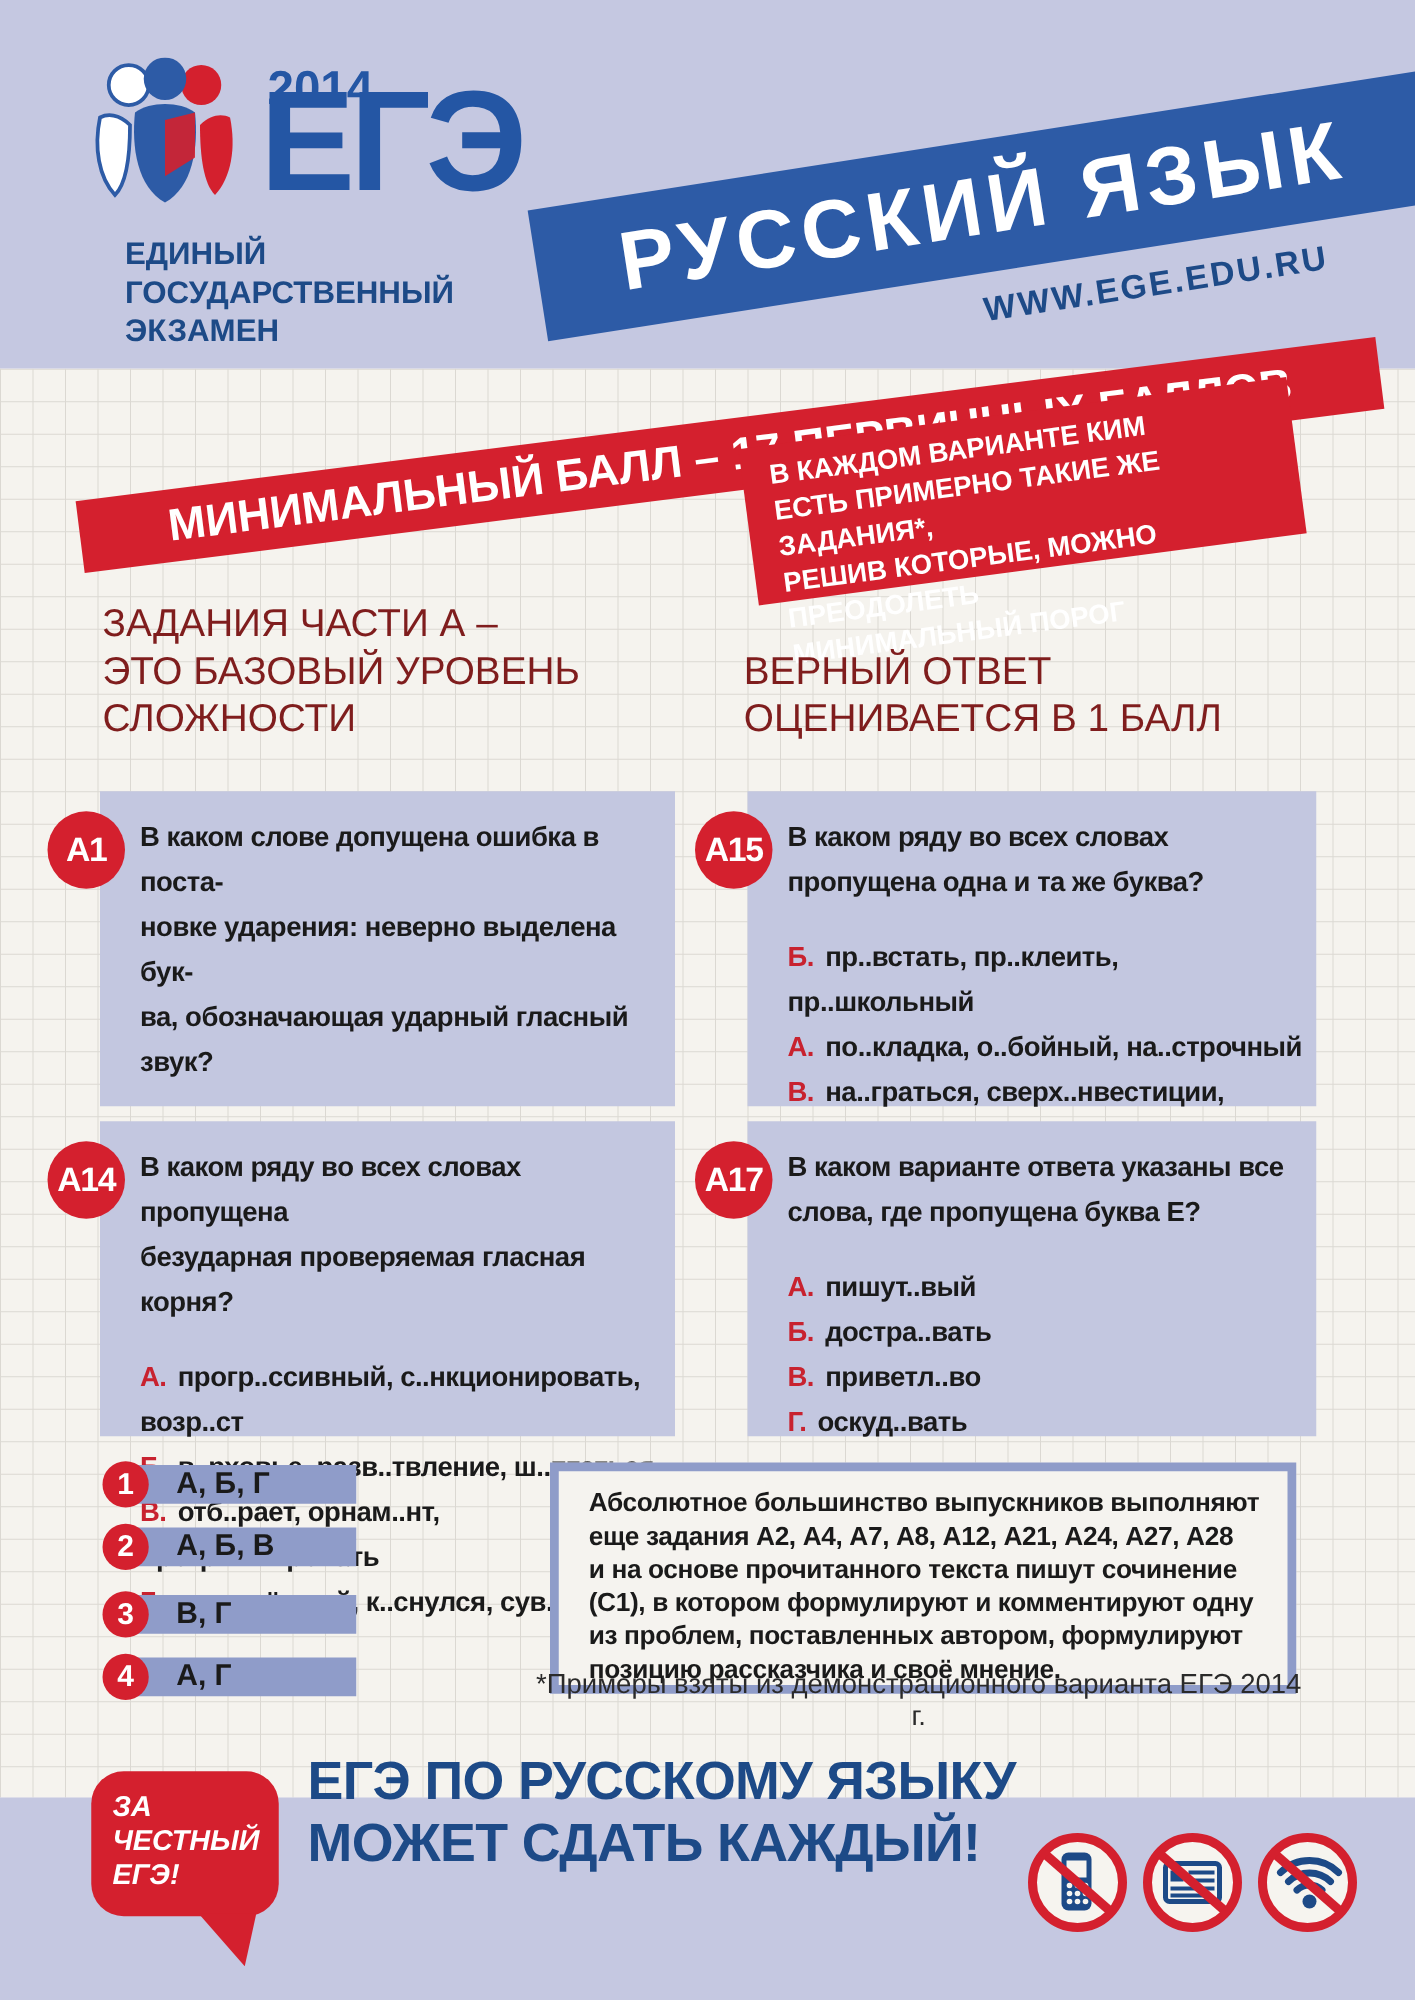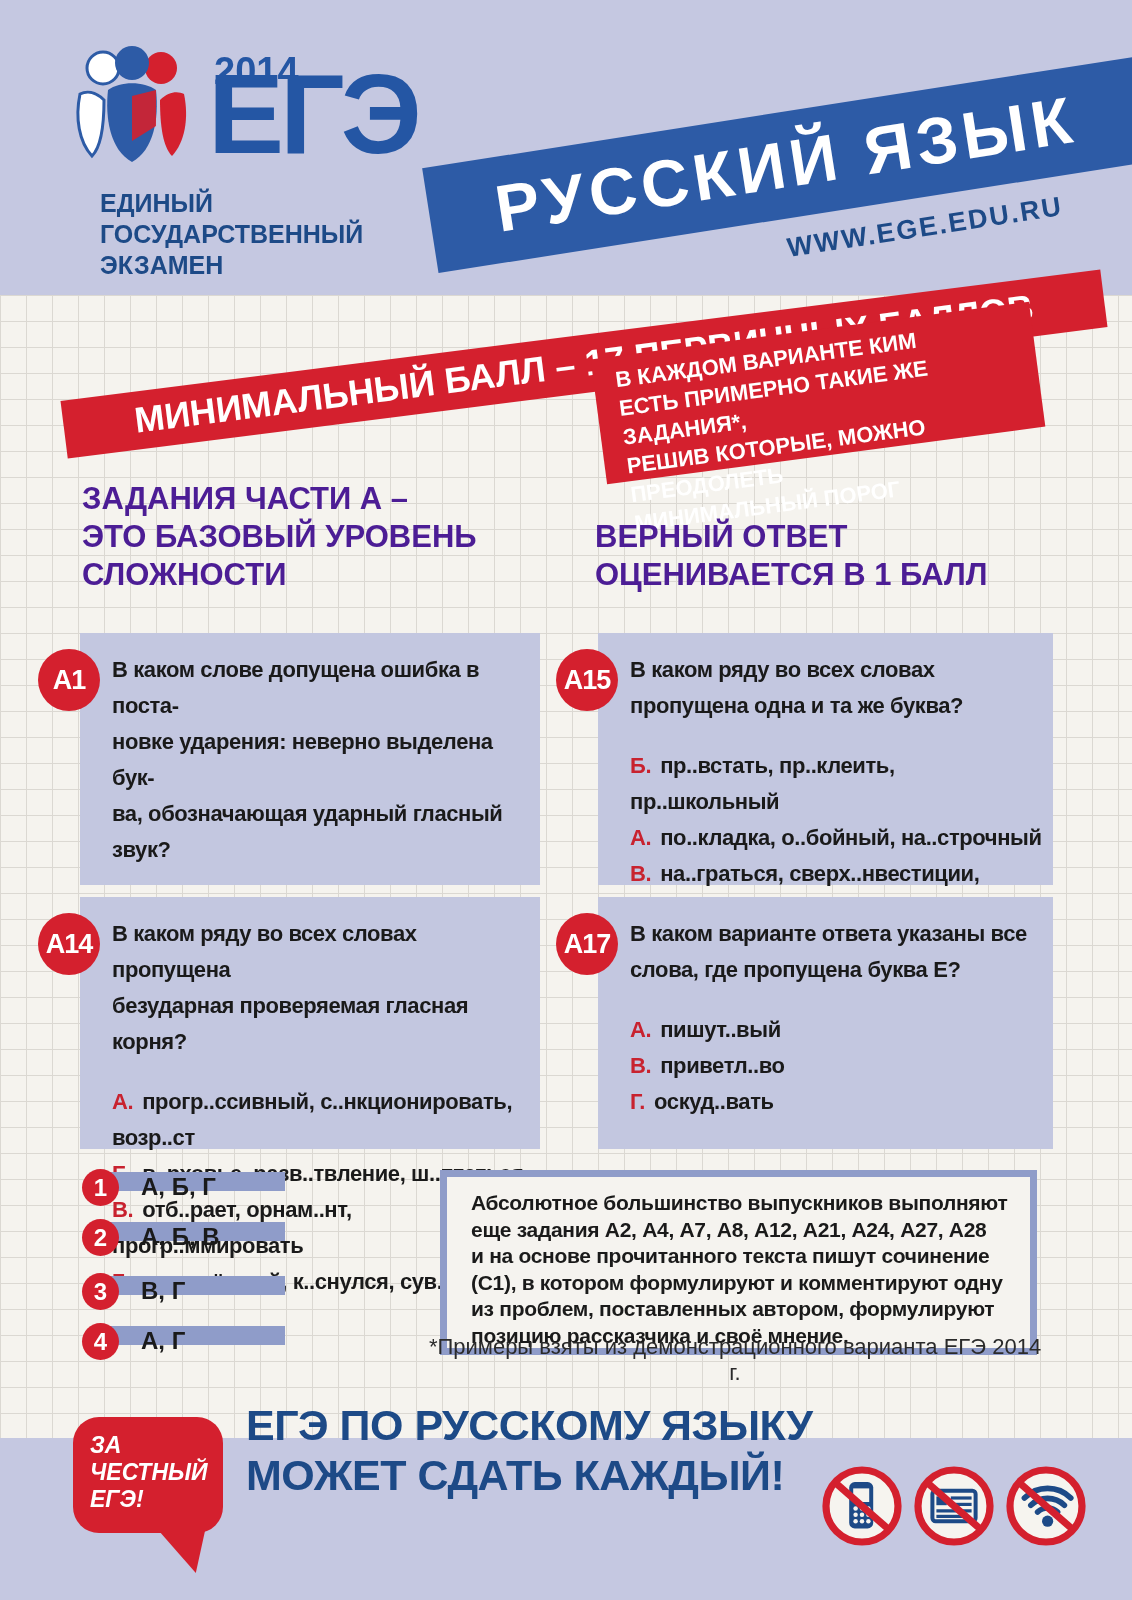--- a/index.html
+++ b/index.html
@@ -40,21 +40,21 @@
     transform:rotate(-7.2deg);color:#fff;font-size:36px;font-weight:bold;line-height:57px;
     text-align:center;white-space:nowrap;
   }
   .kim-box{
     position:absolute;left:597px;top:330px;width:442px;height:126px;background:#d4202e;
     transform:rotate(-7.5deg);color:#fff;font-size:22px;font-weight:bold;line-height:29px;
     padding:9px 0 0 22px;box-sizing:border-box;white-space:pre-line;
   }
 
   
-  .sec-h{position:absolute;font-size:31px;font-weight:bold;color:#4c1d95;line-height:38px;white-space:pre-line;}
+  .sec-h{position:absolute;font-size:31px;font-weight:normal;color:#7f1d1d;line-height:38px;white-space:pre-line;}
   .sec-h.left{left:82px;top:480px;}
   .sec-h.right{left:595px;top:518px;}
 
   
   .qbox{
     position:absolute;width:460px;height:252px;background:#c3c7e0;
     padding:19px 6px 0 32px;box-sizing:border-box;
   }
   .qbox.p0{left:80px;top:633px;}
   .qbox.p1{left:598px;top:633px;width:455px;}
@@ -67,21 +67,21 @@
   }
   .qtext{font-size:22px;font-weight:bold;color:#1a1a1a;line-height:36px;
     letter-spacing:-0.4px;white-space:pre-line;margin-bottom:24px;}
   .opt{font-size:22px;font-weight:bold;color:#1a1a1a;line-height:36px;
     letter-spacing:-0.4px;white-space:pre-line;}
   .ol{color:#c8222f;margin-right:9px;}
 
   
   .ans-row{position:absolute;left:82px;width:245px;height:37px;}
   .ans-row.r0{top:1169px;} .ans-row.r1{top:1219px;} .ans-row.r2{top:1273px;} .ans-row.r3{top:1323px;}
-  .ans-bar{position:absolute;left:17px;top:3px;width:144px;height:19px;background:#8f9cc9;
+  .ans-bar{position:absolute;left:17px;top:3px;width:144px;height:31px;background:#8f9cc9;
     padding-left:42px;font-size:24px;font-weight:bold;color:#1a1a1a;line-height:30px;white-space:nowrap;}
   .ans-circle{position:absolute;left:0;top:0;width:37px;height:37px;border-radius:50%;
     background:#d4202e;color:#fff;font-size:24px;font-weight:bold;line-height:37px;text-align:center;}
 
   
   .info-box{
     position:absolute;left:440px;top:1170px;width:597px;height:185px;background:#f5f3ef;
     border:7px solid #8f9cc9;box-sizing:border-box;padding:13px 14px 0 24px;
     font-size:21px;font-weight:bold;color:#1a1a1a;line-height:26.5px;
     letter-spacing:-0.3px;white-space:pre-line;
@@ -174,20 +174,21 @@
     <div class="opt"><span class="ol">Б.</span><span class="ot">в..рховье, разв..твление, ш..птаться</span></div>
     <div class="opt"><span class="ol">В.</span><span class="ot">отб..рает, орнам..нт, прогр..ммировать</span></div>
     <div class="opt"><span class="ol">Г.</span><span class="ot">осл..плённый, к..снулся, сув..ренитет</span></div>
   </div>
 
   <div class="qbox p3">
     <div class="badge">А17</div>
     <div class="qtext">В каком варианте ответа указаны все
 слова, где пропущена буква Е?</div>
     <div class="opt"><span class="ol">А.</span><span class="ot">пишут..вый</span></div>
+    <div class="opt"><span class="ol">Б.</span><span class="ot">достра..вать</span></div>
     <div class="opt"><span class="ol">В.</span><span class="ot">приветл..во</span></div>
     <div class="opt"><span class="ol">Г.</span><span class="ot">оскуд..вать</span></div>
   </div>
 
   <div class="ans-row r0">
     <div class="ans-bar">А, Б, Г</div>
     <div class="ans-circle">1</div>
   </div>
   <div class="ans-row r1">
     <div class="ans-bar">А, Б, В</div>

